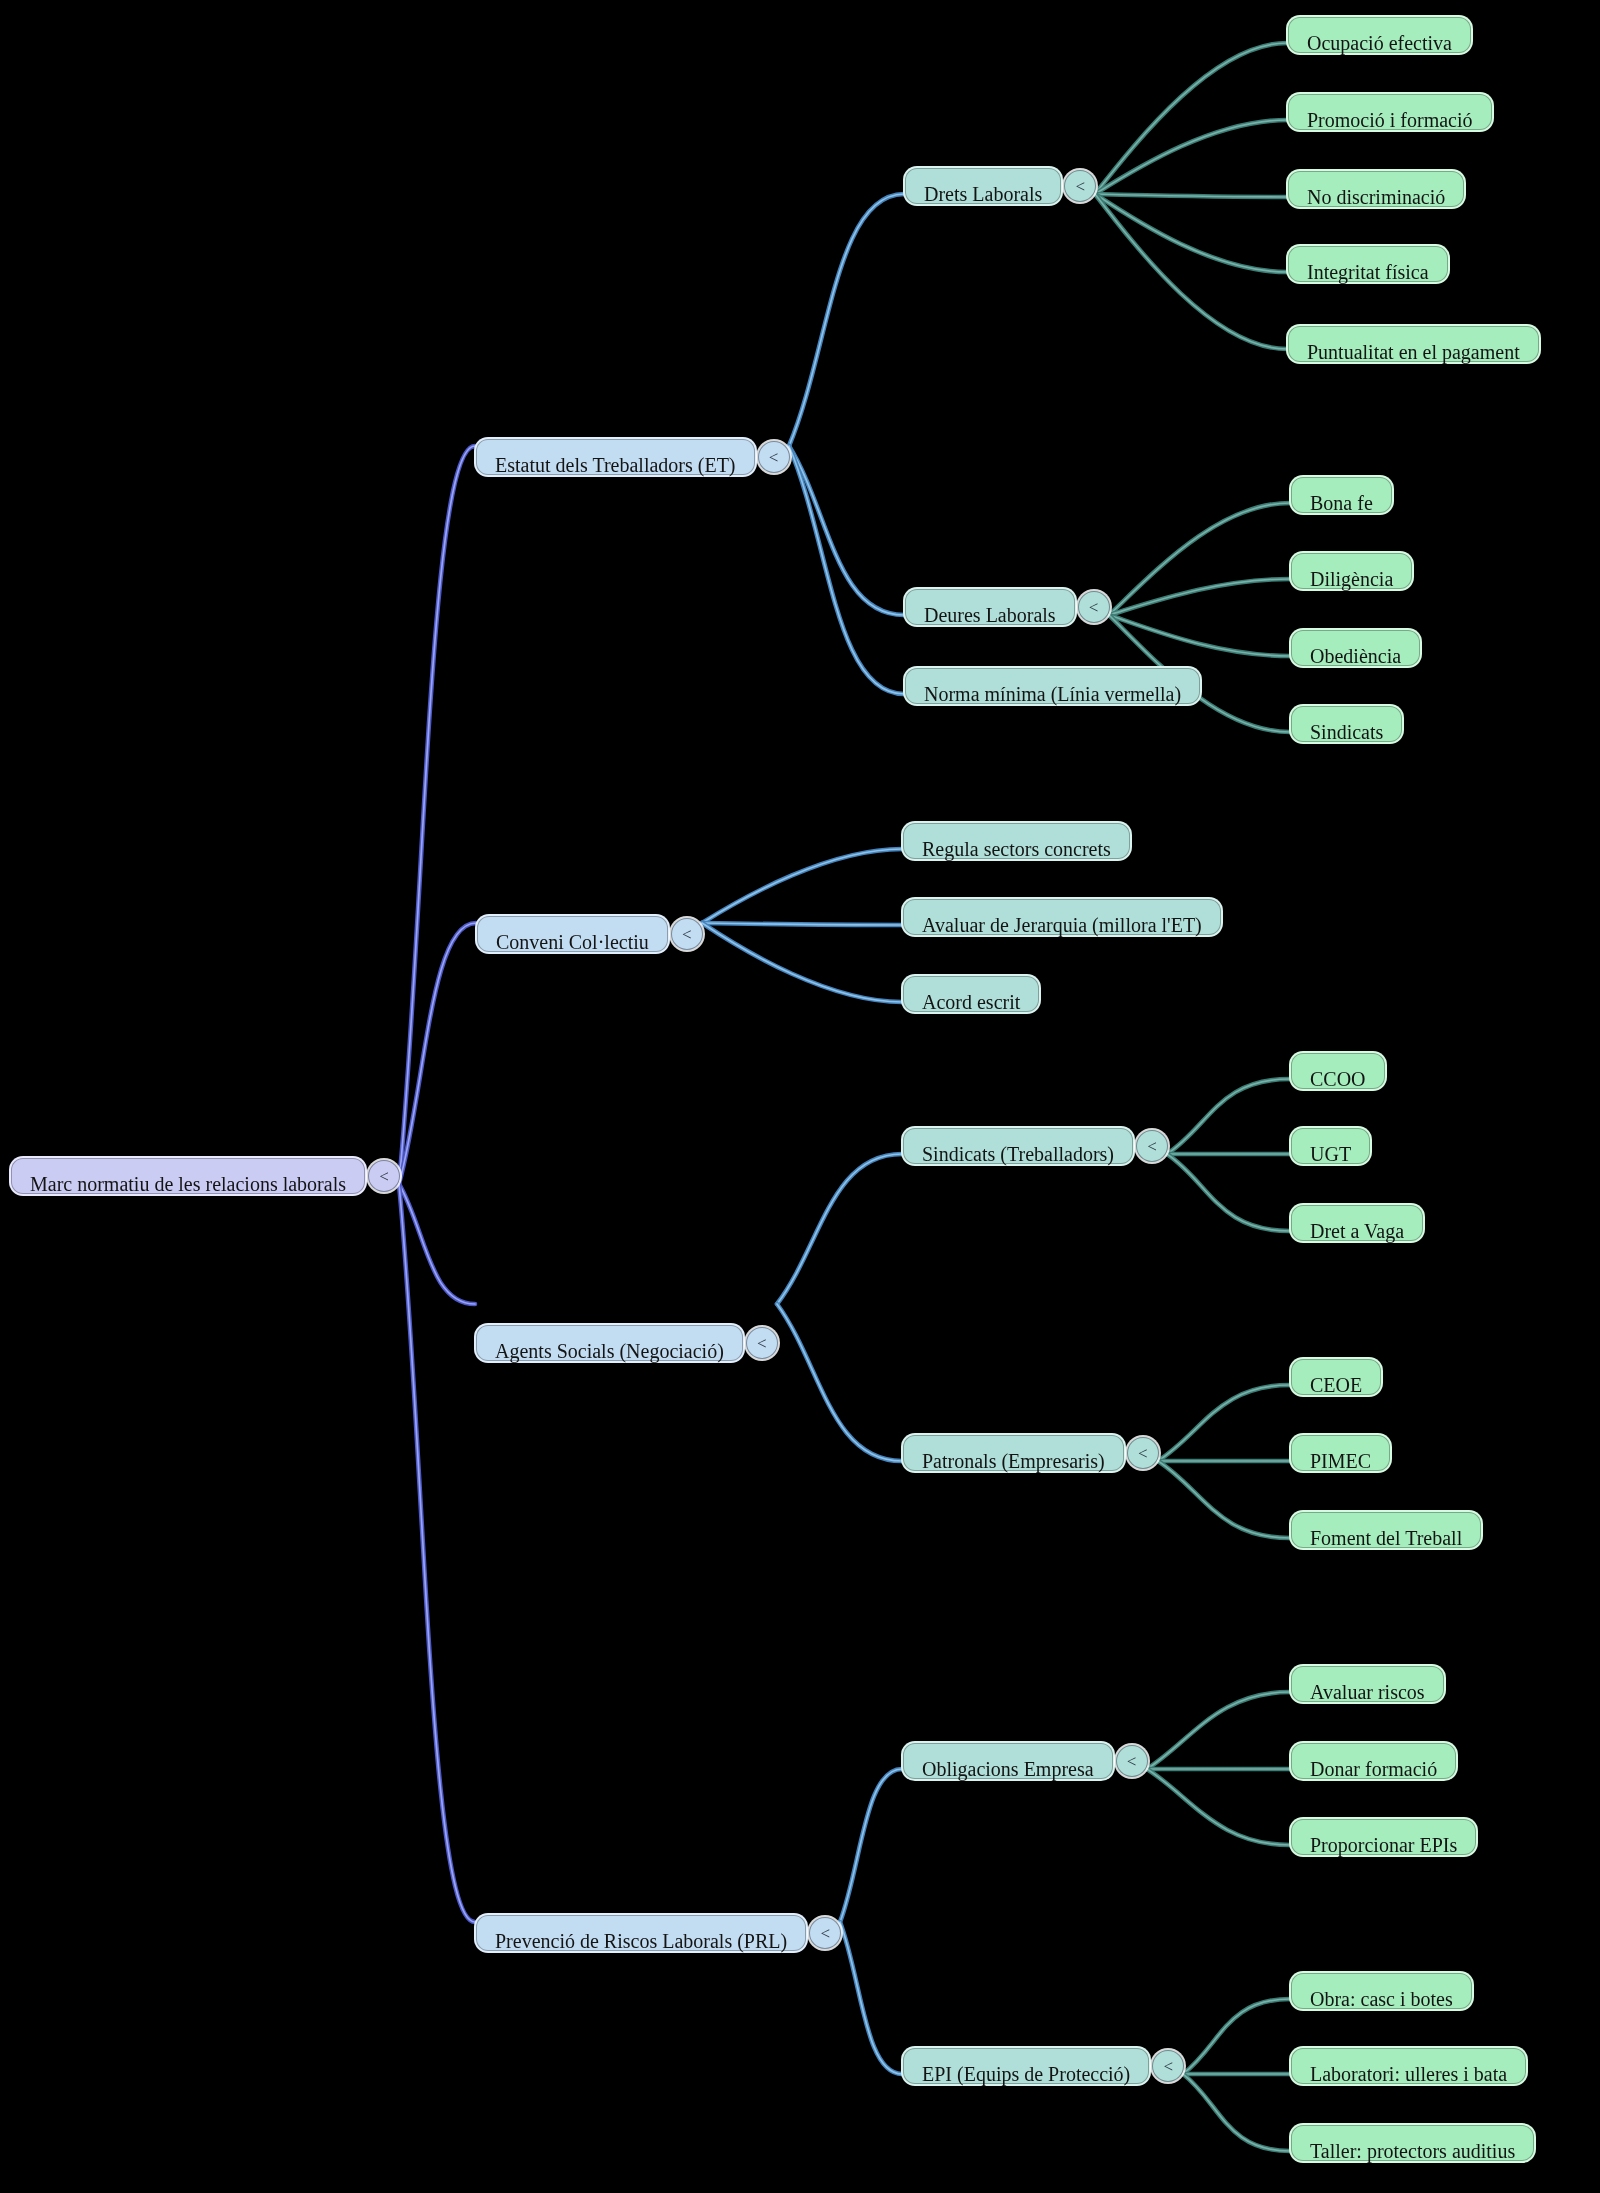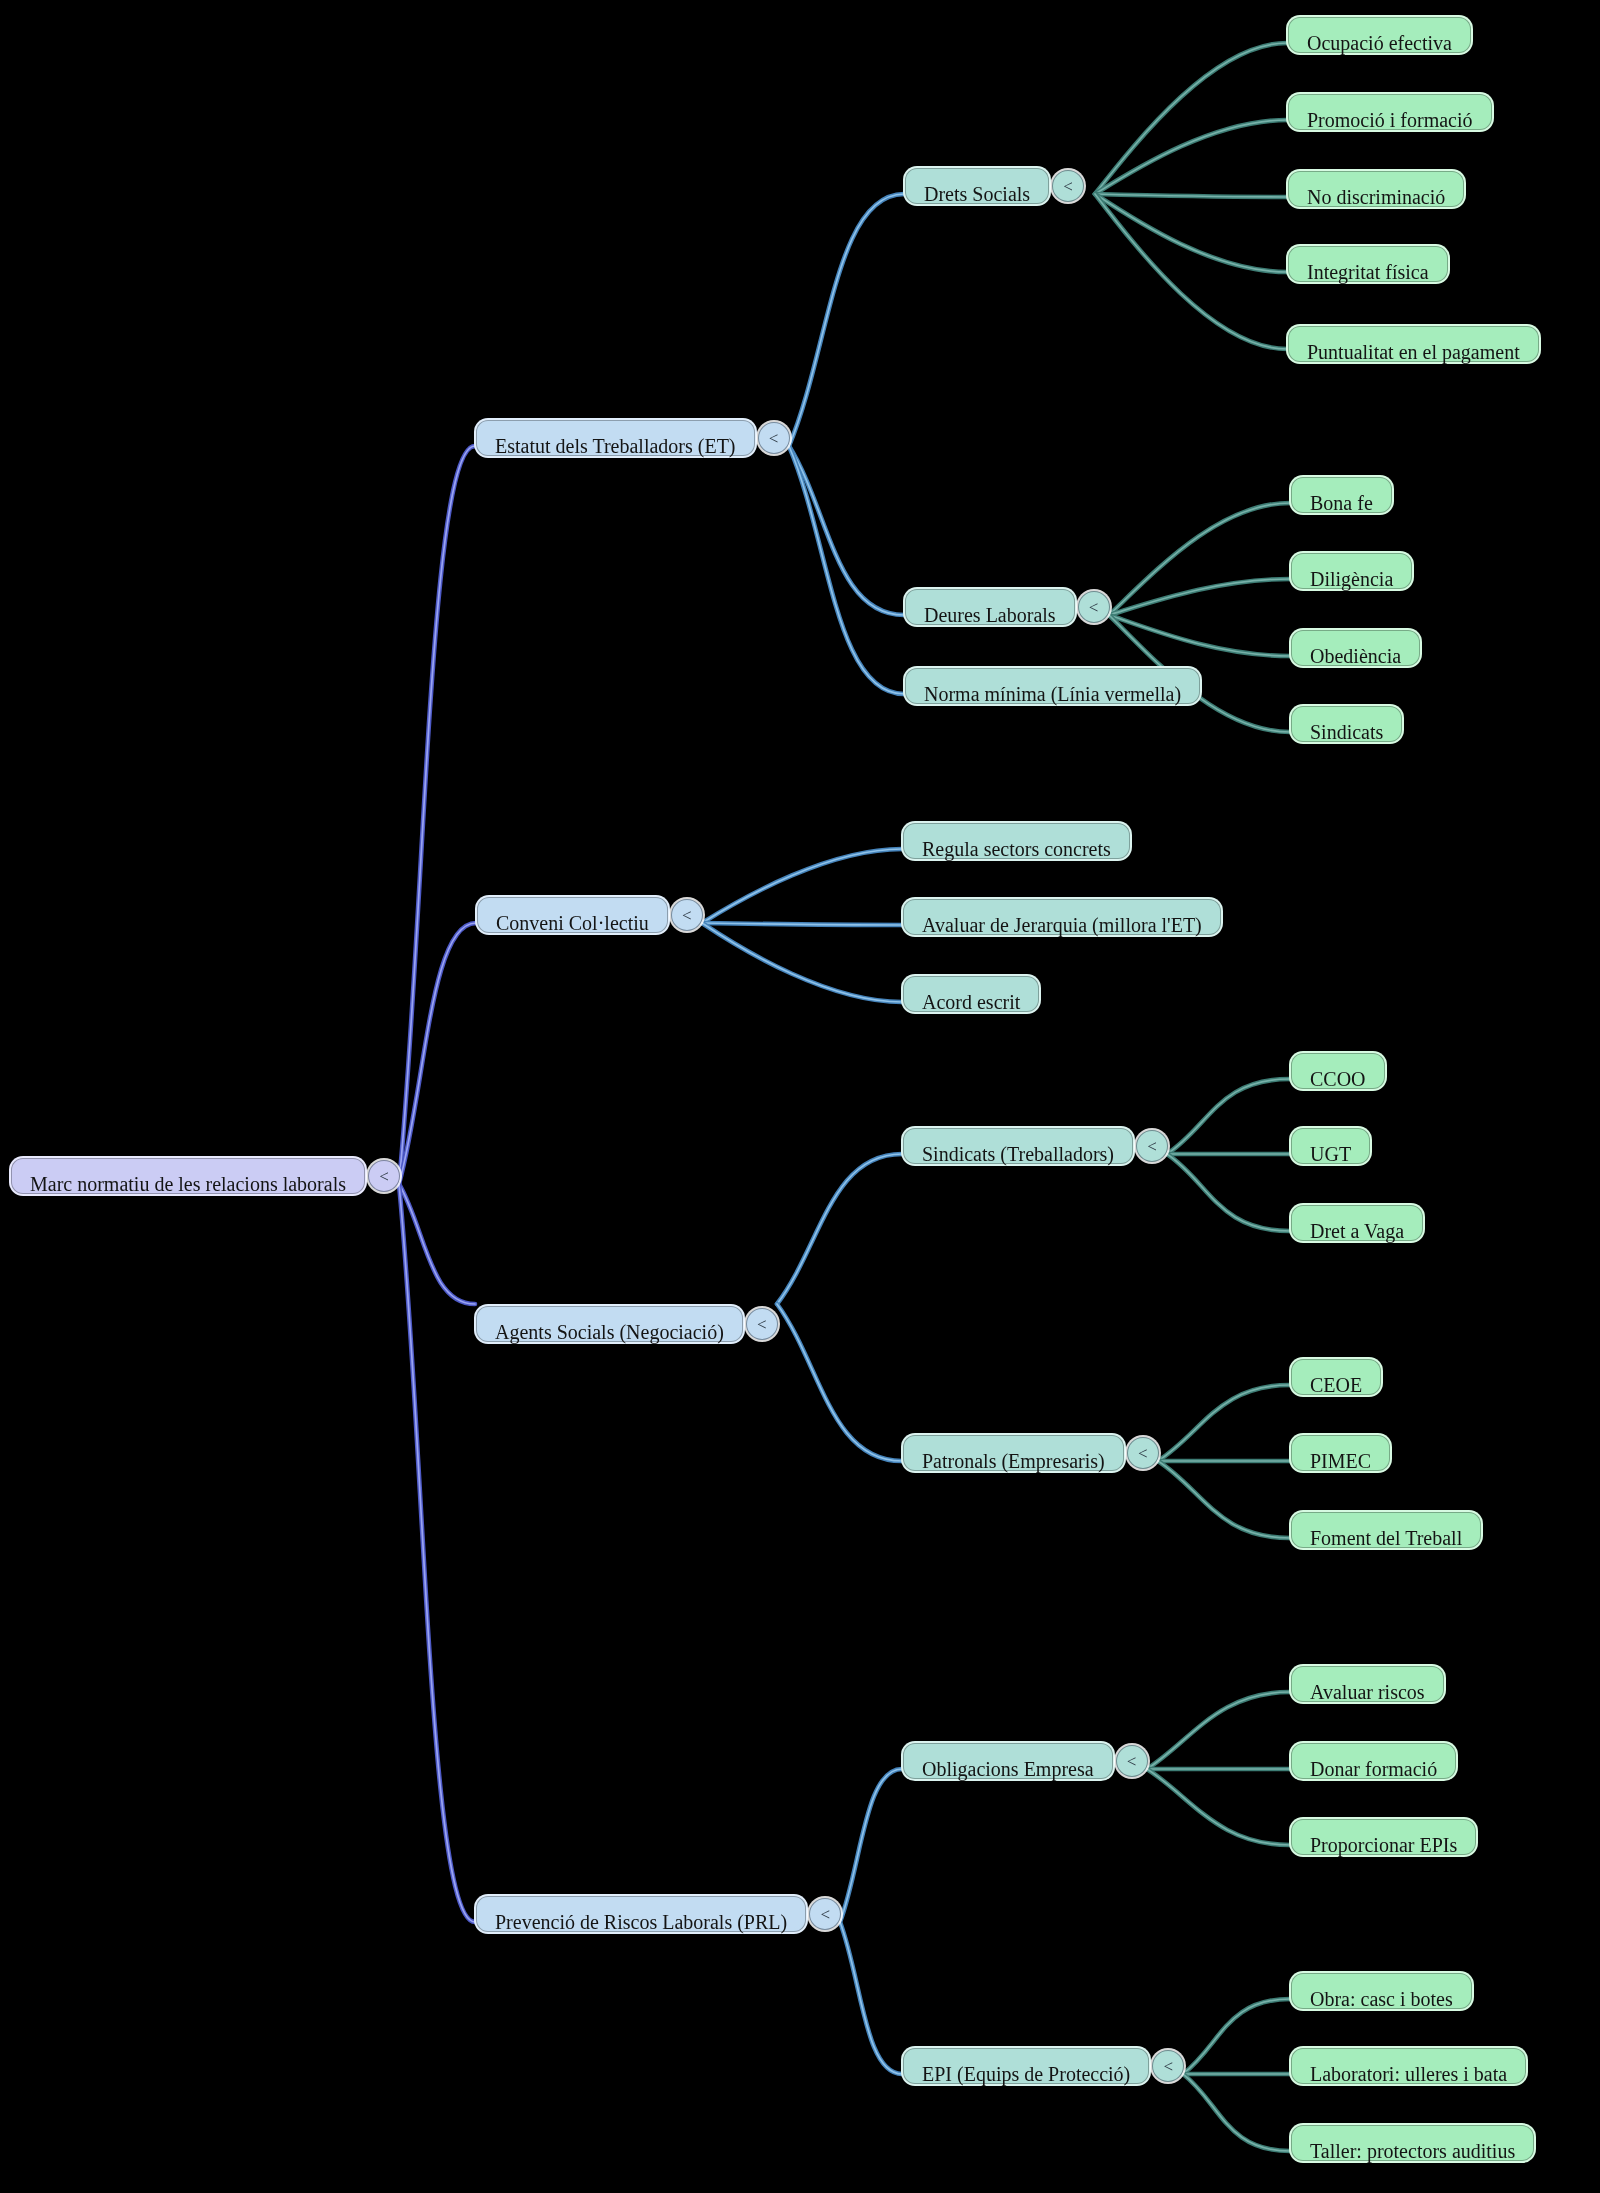--- a/index.html
+++ b/index.html
@@ -28,21 +28,21 @@
     padding: 0 18px;
     white-space: nowrap;
     border-radius: 12px;
     font-size: 20px;
     color: var(--text, #141414);
     border: 1px solid rgba(0,0,0,0.28);
     z-index: 2;
   }
   .node .label { display: inline-block; }
   .lvl0 { background: var(--root-fill); box-shadow: 0 0 0 2px var(--root-ring); }
-  .lvl1 { background: var(--l1-fill);   box-shadow: 0 0 0 2px var(--l1-ring); }
+  .lvl1 { background: var(--l1-fill);   box-shadow: 0 0 0 2px var(--l1-ring); margin-top: 19px; }
   .lvl2 { background: var(--l2-fill);   box-shadow: 0 0 0 2px var(--l2-ring); }
   .lvl3 { background: var(--l3-fill);   box-shadow: 0 0 0 2px var(--l3-ring); }
   .expander {
     position: absolute;
     left: calc(100% + 4px);
     top: 50%;
     transform: translateY(-50%);
     width: 30px; height: 30px;
     border-radius: 50%;
     border: 1px solid rgba(30,45,60,0.45);
@@ -163,21 +163,21 @@
       </span>
   </div>
   <div class="node lvl1" style="left:476px;top:1896px">
     <span class="label">Prevenció de Riscos Laborals (PRL)</span>
     <span class="expander">
         <span>&lt;</span>
       </span>
   </div>
 
   <div class="node lvl2" style="left:905px;top:168px">
-    <span class="label">Drets Socials</span>
+    <span class="label">Drets Laborals</span>
     <span class="expander">
         <span>&lt;</span>
       </span>
   </div>
   <div class="node lvl2" style="left:905px;top:589px">
     <span class="label">Deures Laborals</span>
     <span class="expander">
         <span>&lt;</span>
       </span>
   </div>

